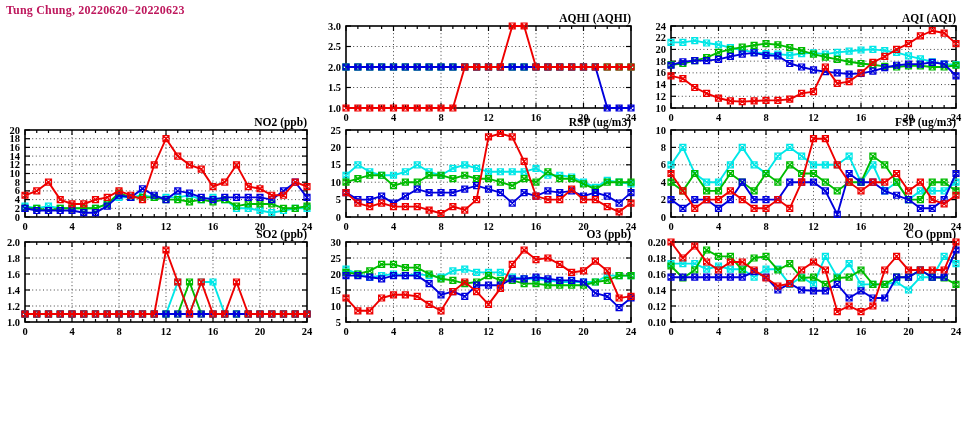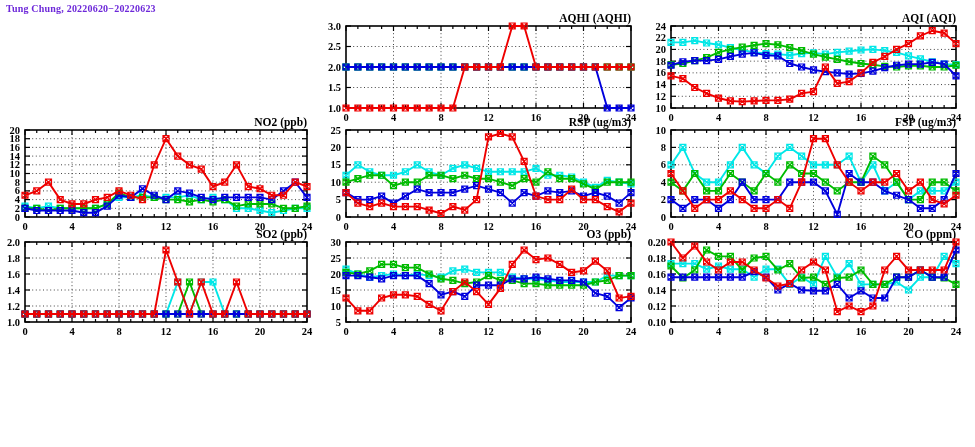--- a/index.html
+++ b/index.html
@@ -5,21 +5,21 @@
   html,body{margin:0;padding:0;background:#fff;}
   #canvas{
     position:relative;
     width:975px;height:447px;
     background:#ffffff;
     font-family:"Liberation Serif", serif;
     overflow:hidden;
   }
   #page-title{
     position:absolute;left:6px;top:3px;
-    font-size:10px;font-weight:bold;color:#6d28d9;
+    font-size:12px;font-weight:bold;color:#be185d;
     letter-spacing:0.2px;
     white-space:pre;
   }
   .chart{position:absolute;}
   .chart svg{display:block;}
 </style>
 </head>
 <body>
 
 <div id="canvas">

